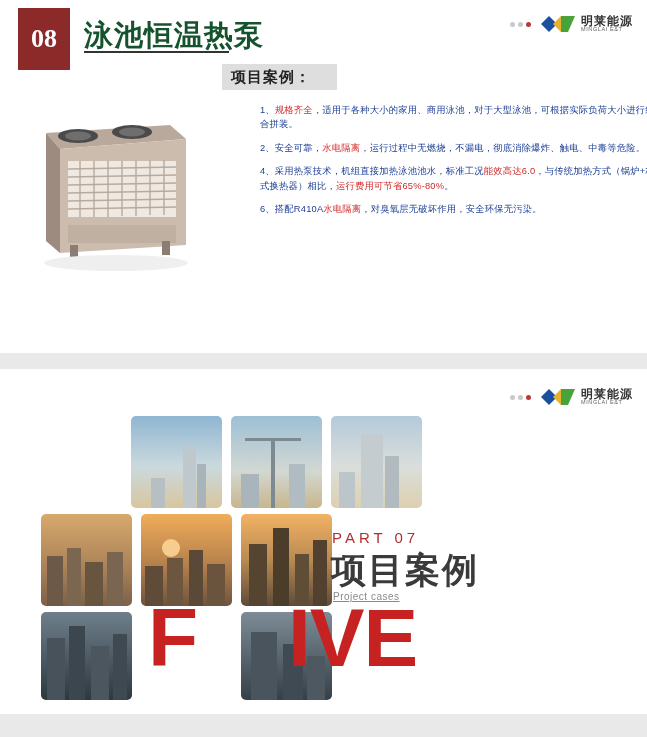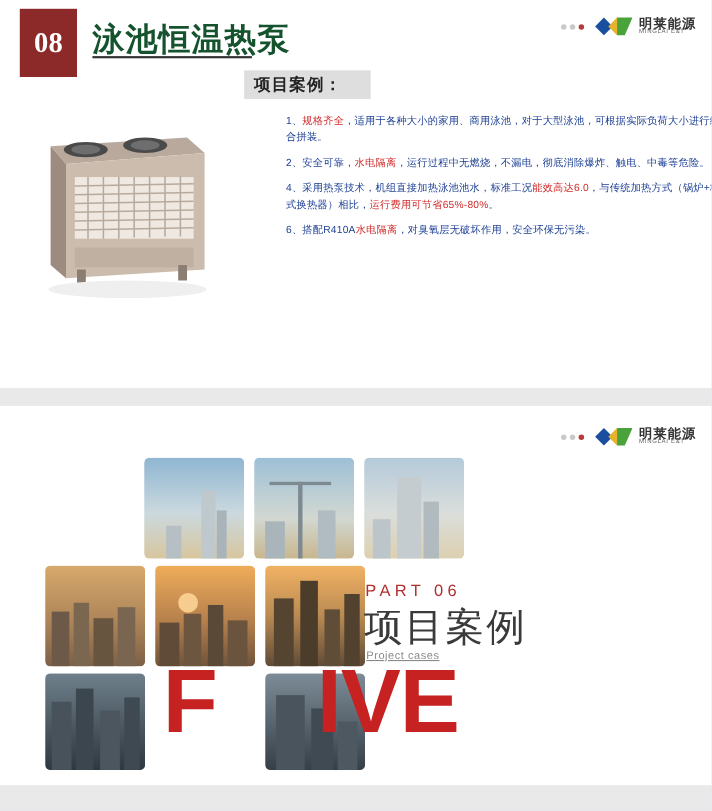--- a/index.html
+++ b/index.html
@@ -147,21 +147,21 @@
     left: 332px; top: 160px;
     font-size: 15px;
     color: #b03030;
     letter-spacing: 4px;
     font-family: "Liberation Sans", sans-serif;
   }
   .part-title {
     position: absolute;
     left: 331px; top: 178px;
     font-size: 35px;
-    font-weight: normal;
+    font-weight: bold;
     color: #3a3a3a;
     letter-spacing: 2px;
   }
   .part-sub {
     position: absolute;
     left: 333px; top: 222px;
     font-size: 10px;
     color: #8a8a8a;
     letter-spacing: 0.5px;
     text-decoration: underline;
@@ -413,21 +413,21 @@
               <stop offset="100%" stop-color="#353f47"></stop>
         </linearGradient>
           </defs>
         <rect width="91" height="88" fill="url(#g8)"></rect>
         <rect x="10" y="20" width="26" height="68" fill="#49545d"></rect>
         <rect x="42" y="32" width="20" height="56" fill="#404a53"></rect>
         <rect x="66" y="44" width="18" height="44" fill="#4d5861"></rect>
       </svg>
     </div>
 
-    <div class="part-label">PART  06</div>
+    <div class="part-label">PART  07</div>
     <div class="part-title">项目案例</div>
     <div class="part-sub">Project cases</div>
 
     <div class="big-f">F</div>
     <div class="big-ive">IVE</div>
   </div>
 
   <div class="bottom-strip"></div>
 </div>
 

